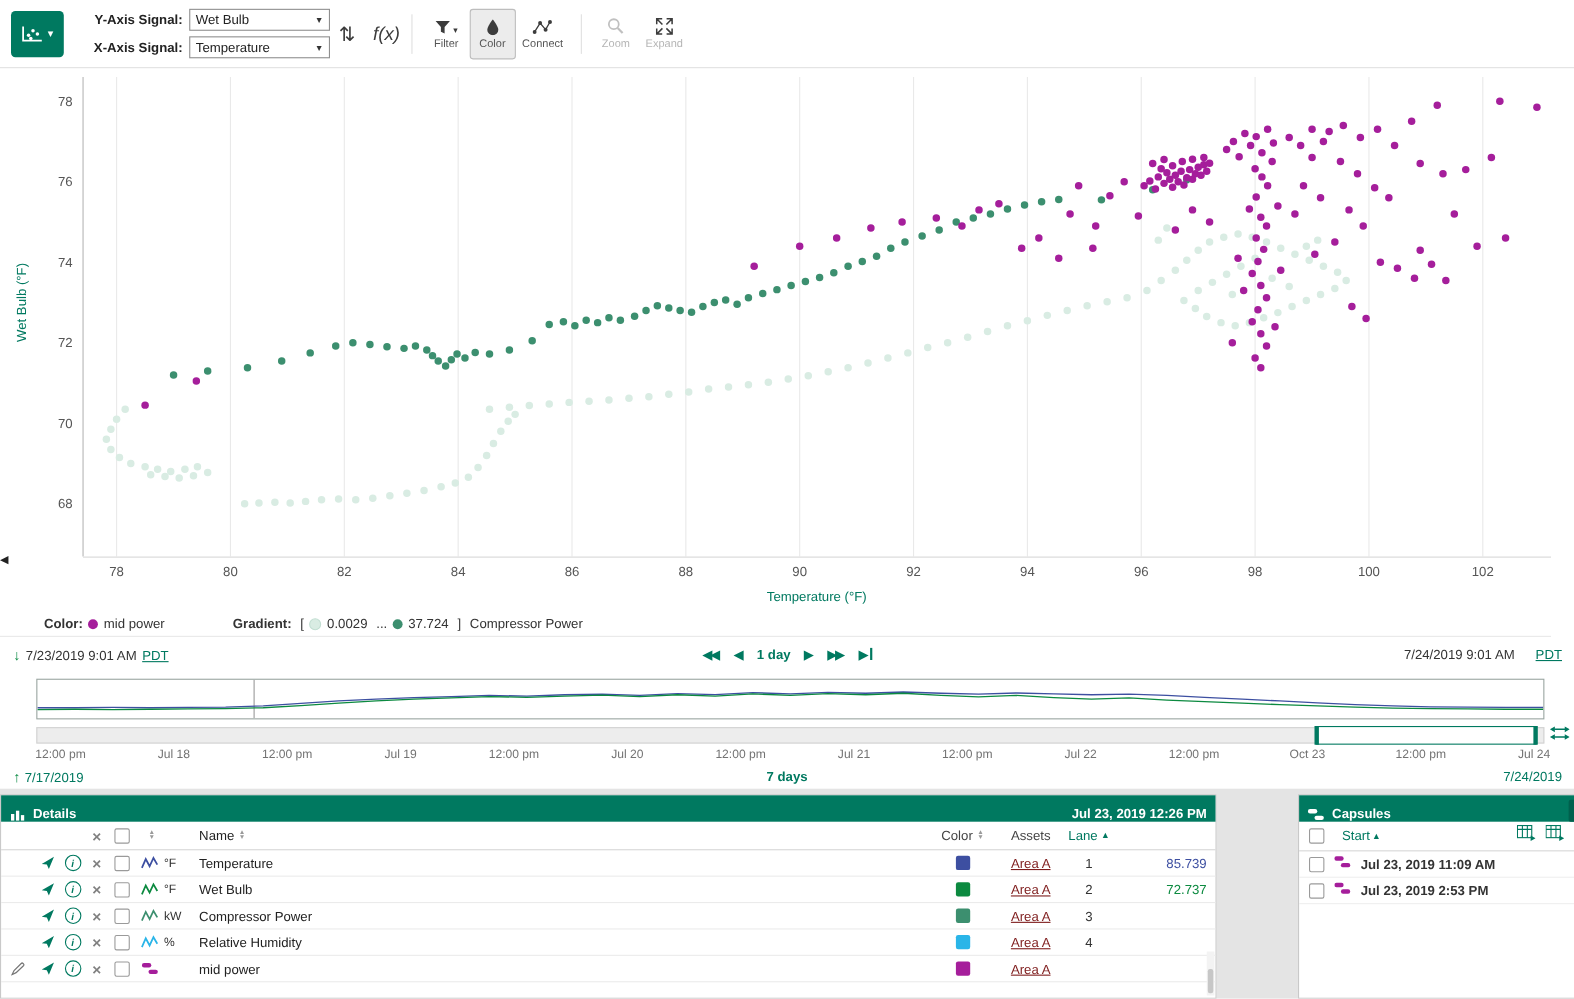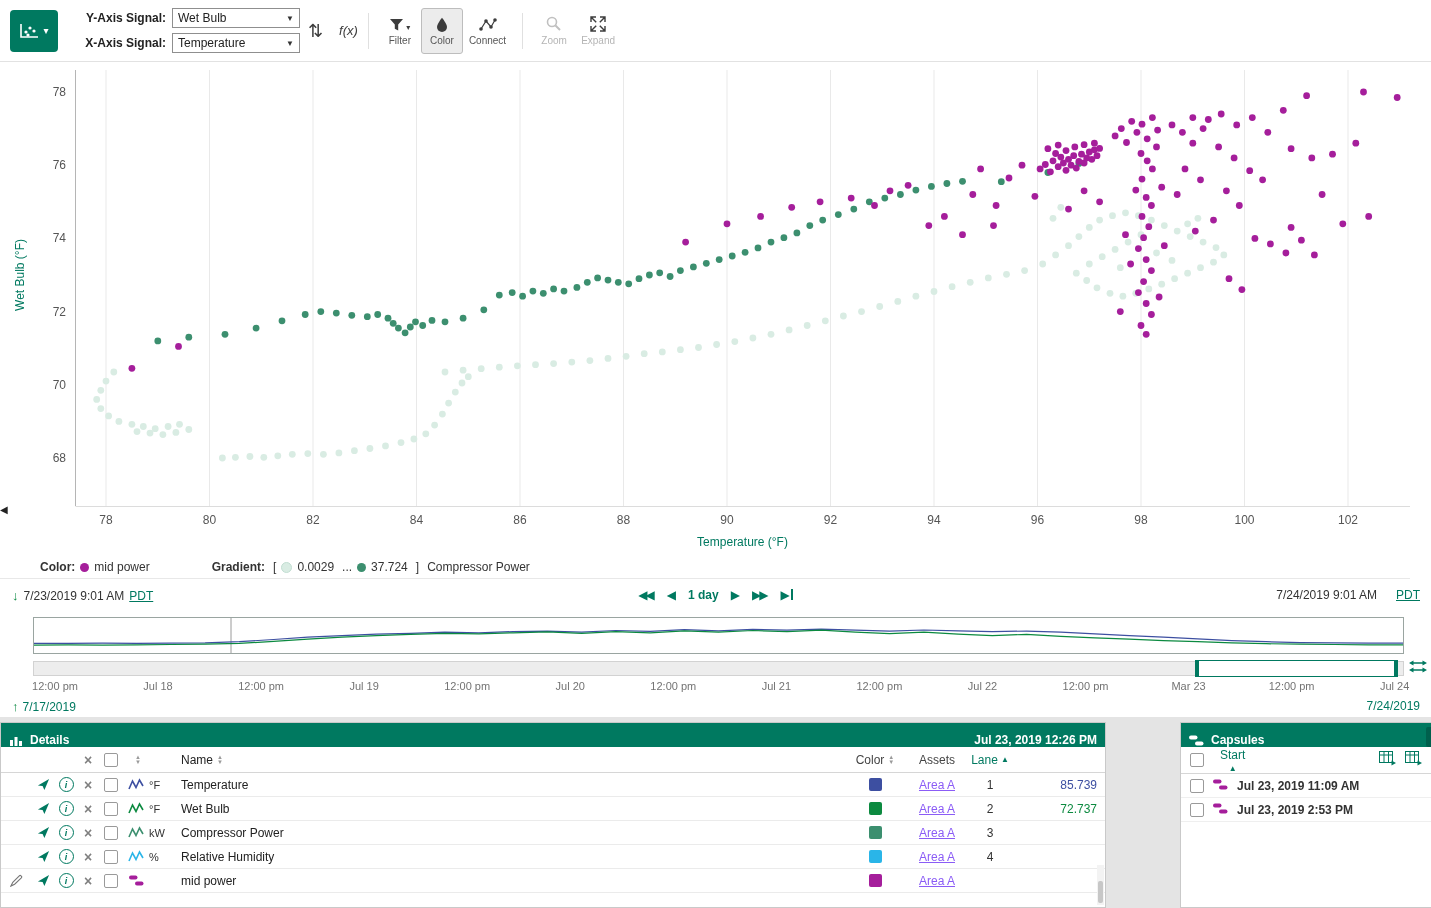--- a/index.html
+++ b/index.html
@@ -12,21 +12,21 @@
   #chart-type-btn{margin:0 10px 0 10px;width:48px;height:42px;background:#007960;border:none;border-radius:4px;
            display:flex;align-items:center;justify-content:center;gap:4px;cursor:pointer;}
   #chart-type-btn .chev{color:#fff;font-size:10px;}
   .axis-selects{display:flex;flex-direction:column;gap:5px;margin-left:12px;}
   .ax-row{display:flex;align-items:center;gap:6px;}
   .ax-lbl{font-size:12px;font-weight:bold;color:#222;width:86px;text-align:right;}
   .select{width:128px;height:20px;border:1px solid #8f8f8f;background:#fff;font-size:12px;color:#222;
           display:flex;align-items:center;justify-content:space-between;padding:0 5px;box-sizing:border-box;cursor:pointer;}
   .select .caret{font-size:8px;color:#333;}
   .swap{margin-left:8px;font-size:18px;color:#3c3c3c;cursor:pointer;line-height:1;}
-  .fx{margin-left:16px;font-size:13px;font-style:italic;color:#3c3c3c;cursor:pointer;text-align:right;}
+  .fx{margin-left:16px;font-size:17px;font-style:italic;color:#3c3c3c;cursor:pointer;text-align:right;}
   .tsep{width:1px;height:36px;background:#e0e0e0;margin:0 10px;}
   .tool-btn{display:flex;flex-direction:column;align-items:center;justify-content:center;min-width:42px;height:46px;
             gap:3px;background:transparent;border:1px solid transparent;border-radius:3px;cursor:pointer;padding:0 5px;}
   .tool-btn .cap{font-size:10px;color:#555;}
   .tool-btn.active{background:#ececec;border-color:#bdbdbd;}
   .tool-btn.disabled .cap{color:#b5b5b5;}
   .tool-btn .ticon{display:flex;align-items:flex-end;gap:2px;height:17px;}
   .fcaret{font-size:8px;color:#3c3c3c;}
 
   
@@ -89,28 +89,28 @@
   .dgrid .cell{display:flex;align-items:center;justify-content:center;}
   .dgrid .cell.nm{justify-content:flex-start;color:#222;}
   .dgrid .cell.unit{justify-content:flex-start;font-size:11px;color:#333;}
   .dgrid .cell.val{justify-content:flex-end;padding-right:8px;}
   .dgrid .cell.lane{color:#333;}
   .cb{display:inline-block;width:12px;height:12px;border:1px solid #9a9a9a;border-radius:2px;background:#fff;cursor:pointer;}
   .xx{color:#808080;font-size:14px;font-weight:bold;line-height:1;cursor:pointer;}
   .info-i{display:inline-flex;align-items:center;justify-content:center;width:13px;height:13px;border:1px solid #007960;
           border-radius:50%;color:#007960;font-size:9px;font-style:italic;font-weight:bold;cursor:pointer;}
   .sw{display:inline-block;width:13px;height:13px;border-radius:2px;cursor:pointer;}
-  .asset{color:#8b5cf6;text-decoration:underline;cursor:pointer;}
+  .asset{color:#7f1d1d;text-decoration:underline;cursor:pointer;}
   .sortst{display:inline-flex;flex-direction:column;margin-left:4px;color:#9a9a9a;font-size:6px;line-height:5px;cursor:pointer;}
   .hname{display:flex;align-items:center;justify-content:flex-start;}
   .hlane{color:#007960;font-weight:normal;display:flex;align-items:center;justify-content:center;gap:3px;cursor:pointer;}
   .asc{font-size:8px;color:#007960;}
 
   #caps-toolbar{height:26px;display:flex;align-items:center;gap:8px;padding:0 9px;border-bottom:1px solid #d6d6d6;}
-  #caps-toolbar .start{color:#007960;font-size:12px;display:flex;gap:2px;align-items:center;cursor:pointer;margin-left:8px;flex-direction:column;}
+  #caps-toolbar .start{color:#007960;font-size:12px;display:flex;gap:2px;align-items:center;cursor:pointer;margin-left:8px;}
   #caps-toolbar .cicons{margin-left:auto;display:flex;gap:9px;align-items:center;padding-right:10px;}
   .cap-row{height:23px;display:flex;align-items:center;gap:9px;padding:0 9px;border-bottom:1px solid #efefef;}
   .cap-row .ct{font-weight:bold;color:#333;font-size:12px;}
   #caps-scroll{position:absolute;right:1px;top:51px;bottom:2px;width:8px;background:#f3f3f3;}
   #caps-scroll .thumb{width:6px;height:42px;background:#c4c4c4;border-radius:3px;margin:2px auto 0;}
   #det-scroll{position:absolute;right:1px;bottom:2px;width:7px;height:40px;background:#f3f3f3;}
   #det-scroll .thumb{width:5px;height:22px;background:#c7c7c7;border-radius:2px;margin:16px auto 0;}
 </style>
 </head>
 <body>
@@ -610,29 +610,30 @@
     <span style="left: 125.05px;">Jul 18</span>
     <span style="left: 228.1px;">12:00 pm</span>
     <span style="left: 331.15px;">Jul 19</span>
     <span style="left: 434.2px;">12:00 pm</span>
     <span style="left: 537.25px;">Jul 20</span>
     <span style="left: 640.3px;">12:00 pm</span>
     <span style="left: 743.35px;">Jul 21</span>
     <span style="left: 846.4px;">12:00 pm</span>
     <span style="left: 949.45px;">Jul 22</span>
     <span style="left: 1052.5px;">12:00 pm</span>
-    <span style="left: 1155.55px;">Mar 23</span>
+    <span style="left: 1155.55px;">Oct 23</span>
     <span style="left: 1258.6px;">12:00 pm</span>
     <span style="left: 1361.65px;">Jul 24</span>
   </div>
 <div id="range-row">
   <span class="l">
     <span class="arr-up">↑</span>
     <span>7/17/2019</span>
   </span>
+  <span class="c">7 days</span>
   <span class="r">7/24/2019</span>
 </div>
 
 <div id="panel-bg"></div>
 
 <div id="details" class="panel">
   <div class="phead">
     <svg width="14" height="12" viewBox="0 0 14 12">
       <rect x="1" y="5" width="3" height="6" fill="#fff"></rect>
         <rect x="5.5" y="2" width="3" height="9" fill="#fff"></rect>

